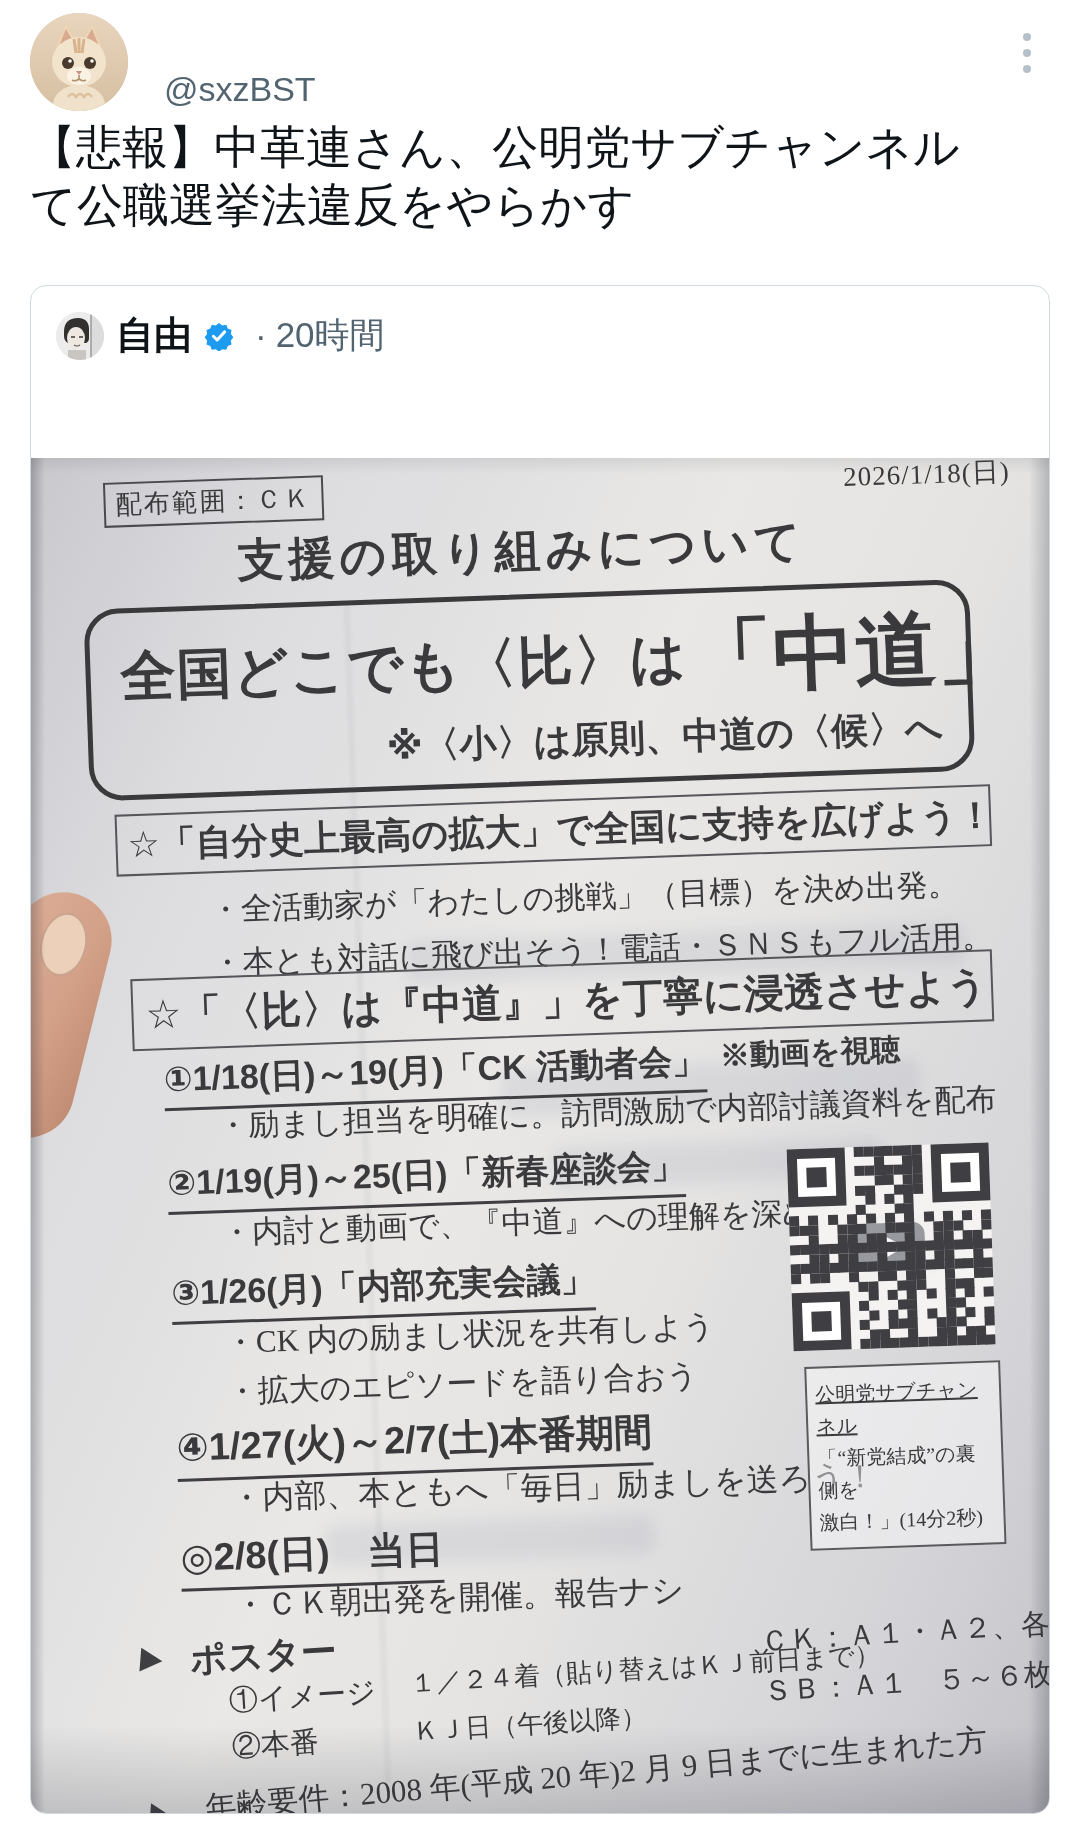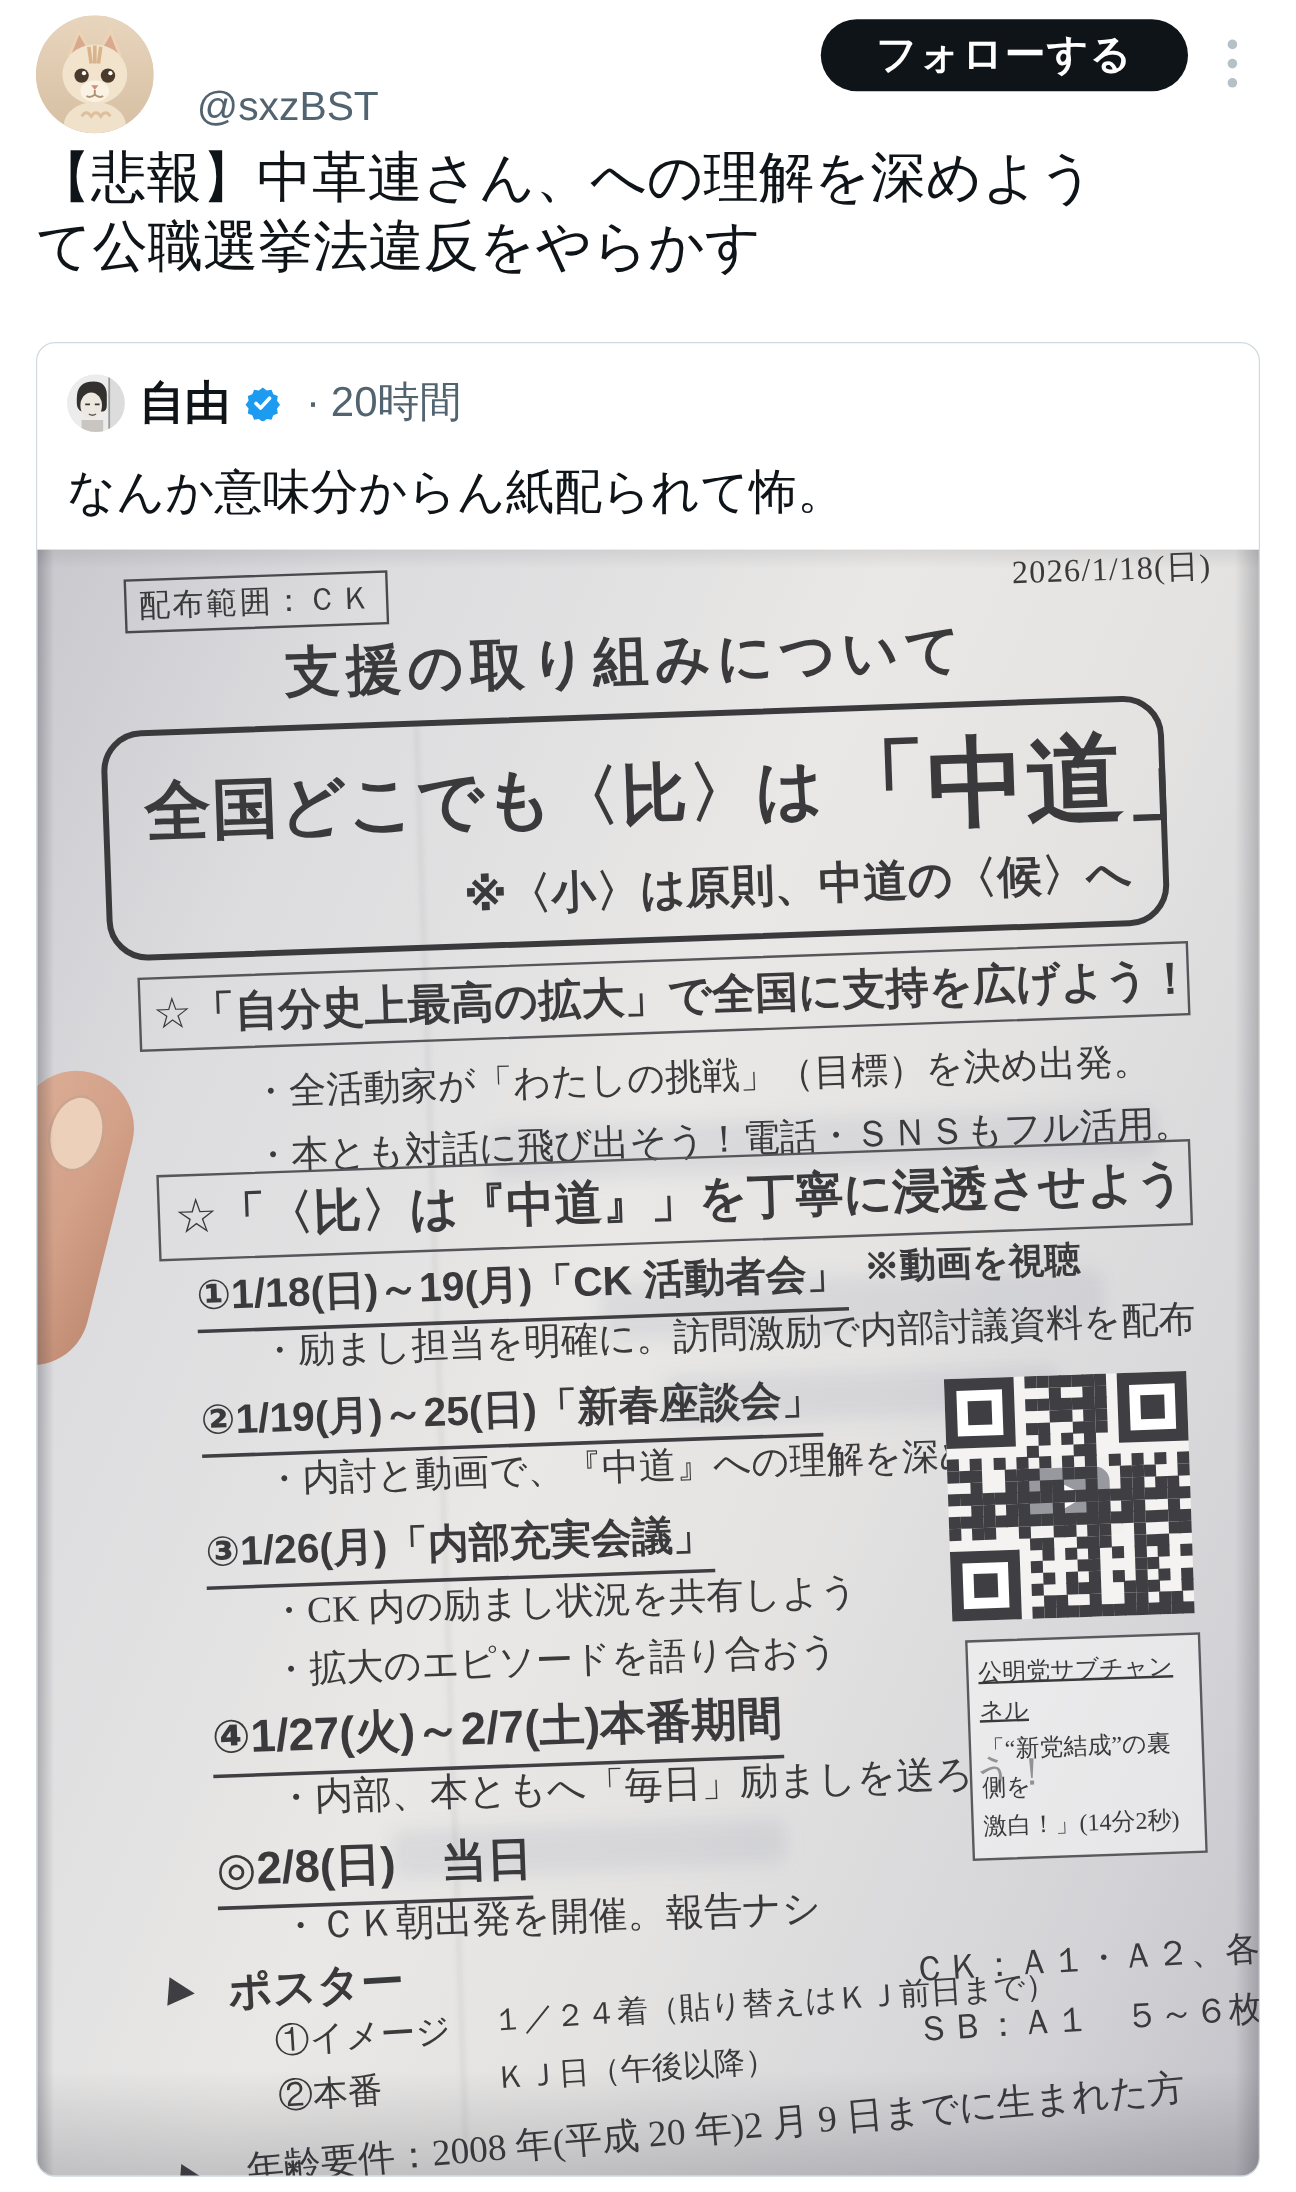--- a/index.html
+++ b/index.html
@@ -119,29 +119,28 @@
       <ellipse cx="49" cy="63" rx="12" ry="9" fill="#faf3e4"></ellipse>
       <polygon points="46,58 52,58 49,62" fill="#cb8f85"></polygon>
       <path d="M49 62 L49 66 M49 66 Q45 69 42 67 M49 66 Q53 69 56 67" stroke="#b09272" stroke-width="1.6" fill="none"></path>
       <ellipse cx="49" cy="92" rx="26" ry="20" fill="#f0e1ca"></ellipse>
       <path d="M38 84 Q42 78 46 84 Q50 78 54 84 Q58 78 62 84" stroke="#ddc09c" stroke-width="2.5" fill="none"></path>
     </svg>
   </div>
 
   <div class="t-handle">@sxzBST</div>
 
-  <button class="follow-btn">フォローする</button>
   <div class="more-dots">
       <i></i>
       <i></i>
       <i></i>
     </div>
 
   <div class="tweet-text">
-    <div>【悲報】中革連さん、への理解を深めよう</div>
+    <div>【悲報】中革連さん、公明党サブチャンネル</div>
     <div>て公職選挙法違反をやらかす</div>
   </div>
 
   <div class="quote-card">
     <div class="q-header">
       <div class="q-avatar">
         <svg width="48" height="48" viewBox="0 0 48 48">
           <rect width="48" height="48" fill="#ececec"></rect>
           <rect x="35" y="0" width="13" height="48" fill="#dcdcdc"></rect>
           <line x1="35" y1="0" x2="35" y2="48" stroke="#9a9a9a" stroke-width="1.5"></line>
@@ -156,21 +155,20 @@
       <span class="q-name">自由</span>
       <svg width="30" height="30" viewBox="0 0 24 24">
         <path fill="#1d9bf0" d="M12 1.5l2.6 2 3.2-.5 1.2 3 3 1.2-.5 3.2 2 2.6-2 2.6.5 3.2-3 1.2-1.2 3-3.2-.5-2.6 2-2.6-2-3.2.5-1.2-3-3-1.2.5-3.2-2-2.6 2-2.6-.5-3.2 3-1.2 1.2-3 3.2.5z"></path>
         <path fill="none" stroke="#fff" stroke-width="2.4" stroke-linecap="round" stroke-linejoin="round" d="M7.5 12.2l3 3 6-6.5"></path>
       </svg>
       <span class="q-meta">
         <span class="q-sep">·</span>
         <span>20時間</span>
       </span>
     </div>
-    <div class="q-text">なんか意味分からん紙配られて怖。</div>
 
     <div class="q-image">
       <div class="doc">
 
         <div class="ghost" style="left:380px;top:478px;width:560px;height:44px;"></div>
         <div class="ghost" style="left:470px;top:612px;width:420px;height:46px;"></div>
         <div class="ghost" style="left:520px;top:690px;width:330px;height:40px;"></div>
         <div class="ghost" style="left:280px;top:1060px;width:330px;height:40px;"></div>
         <div class="fold"></div>
 

